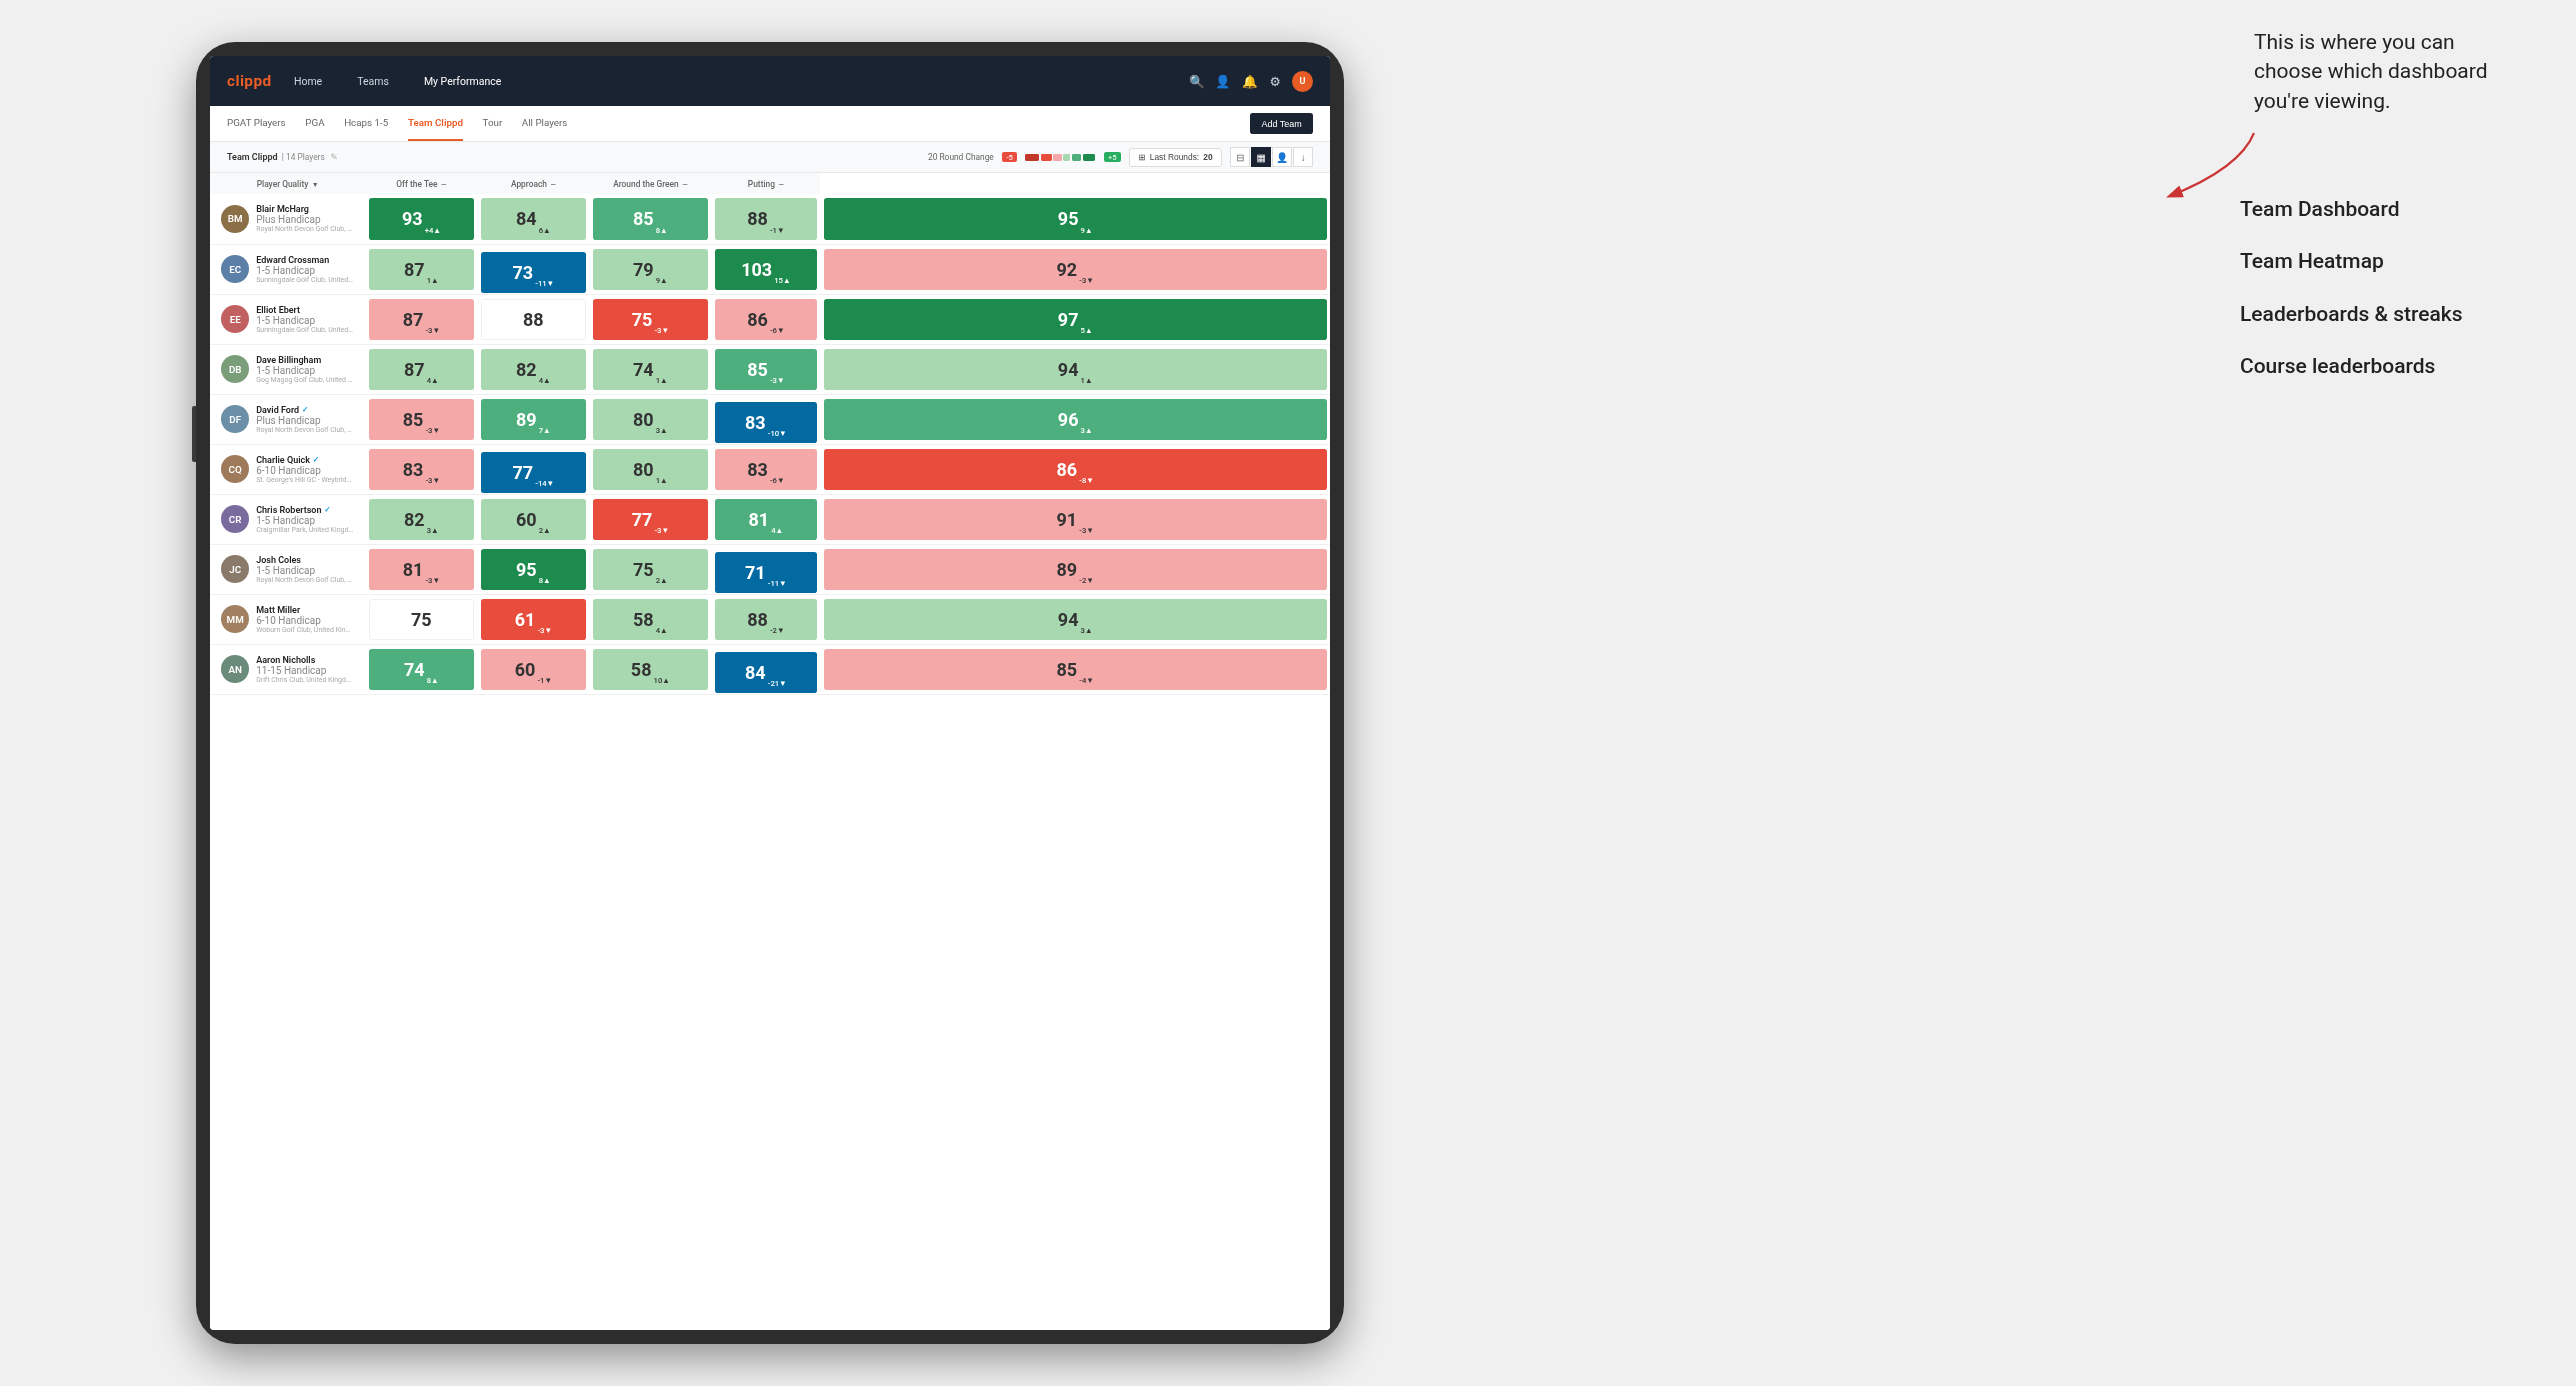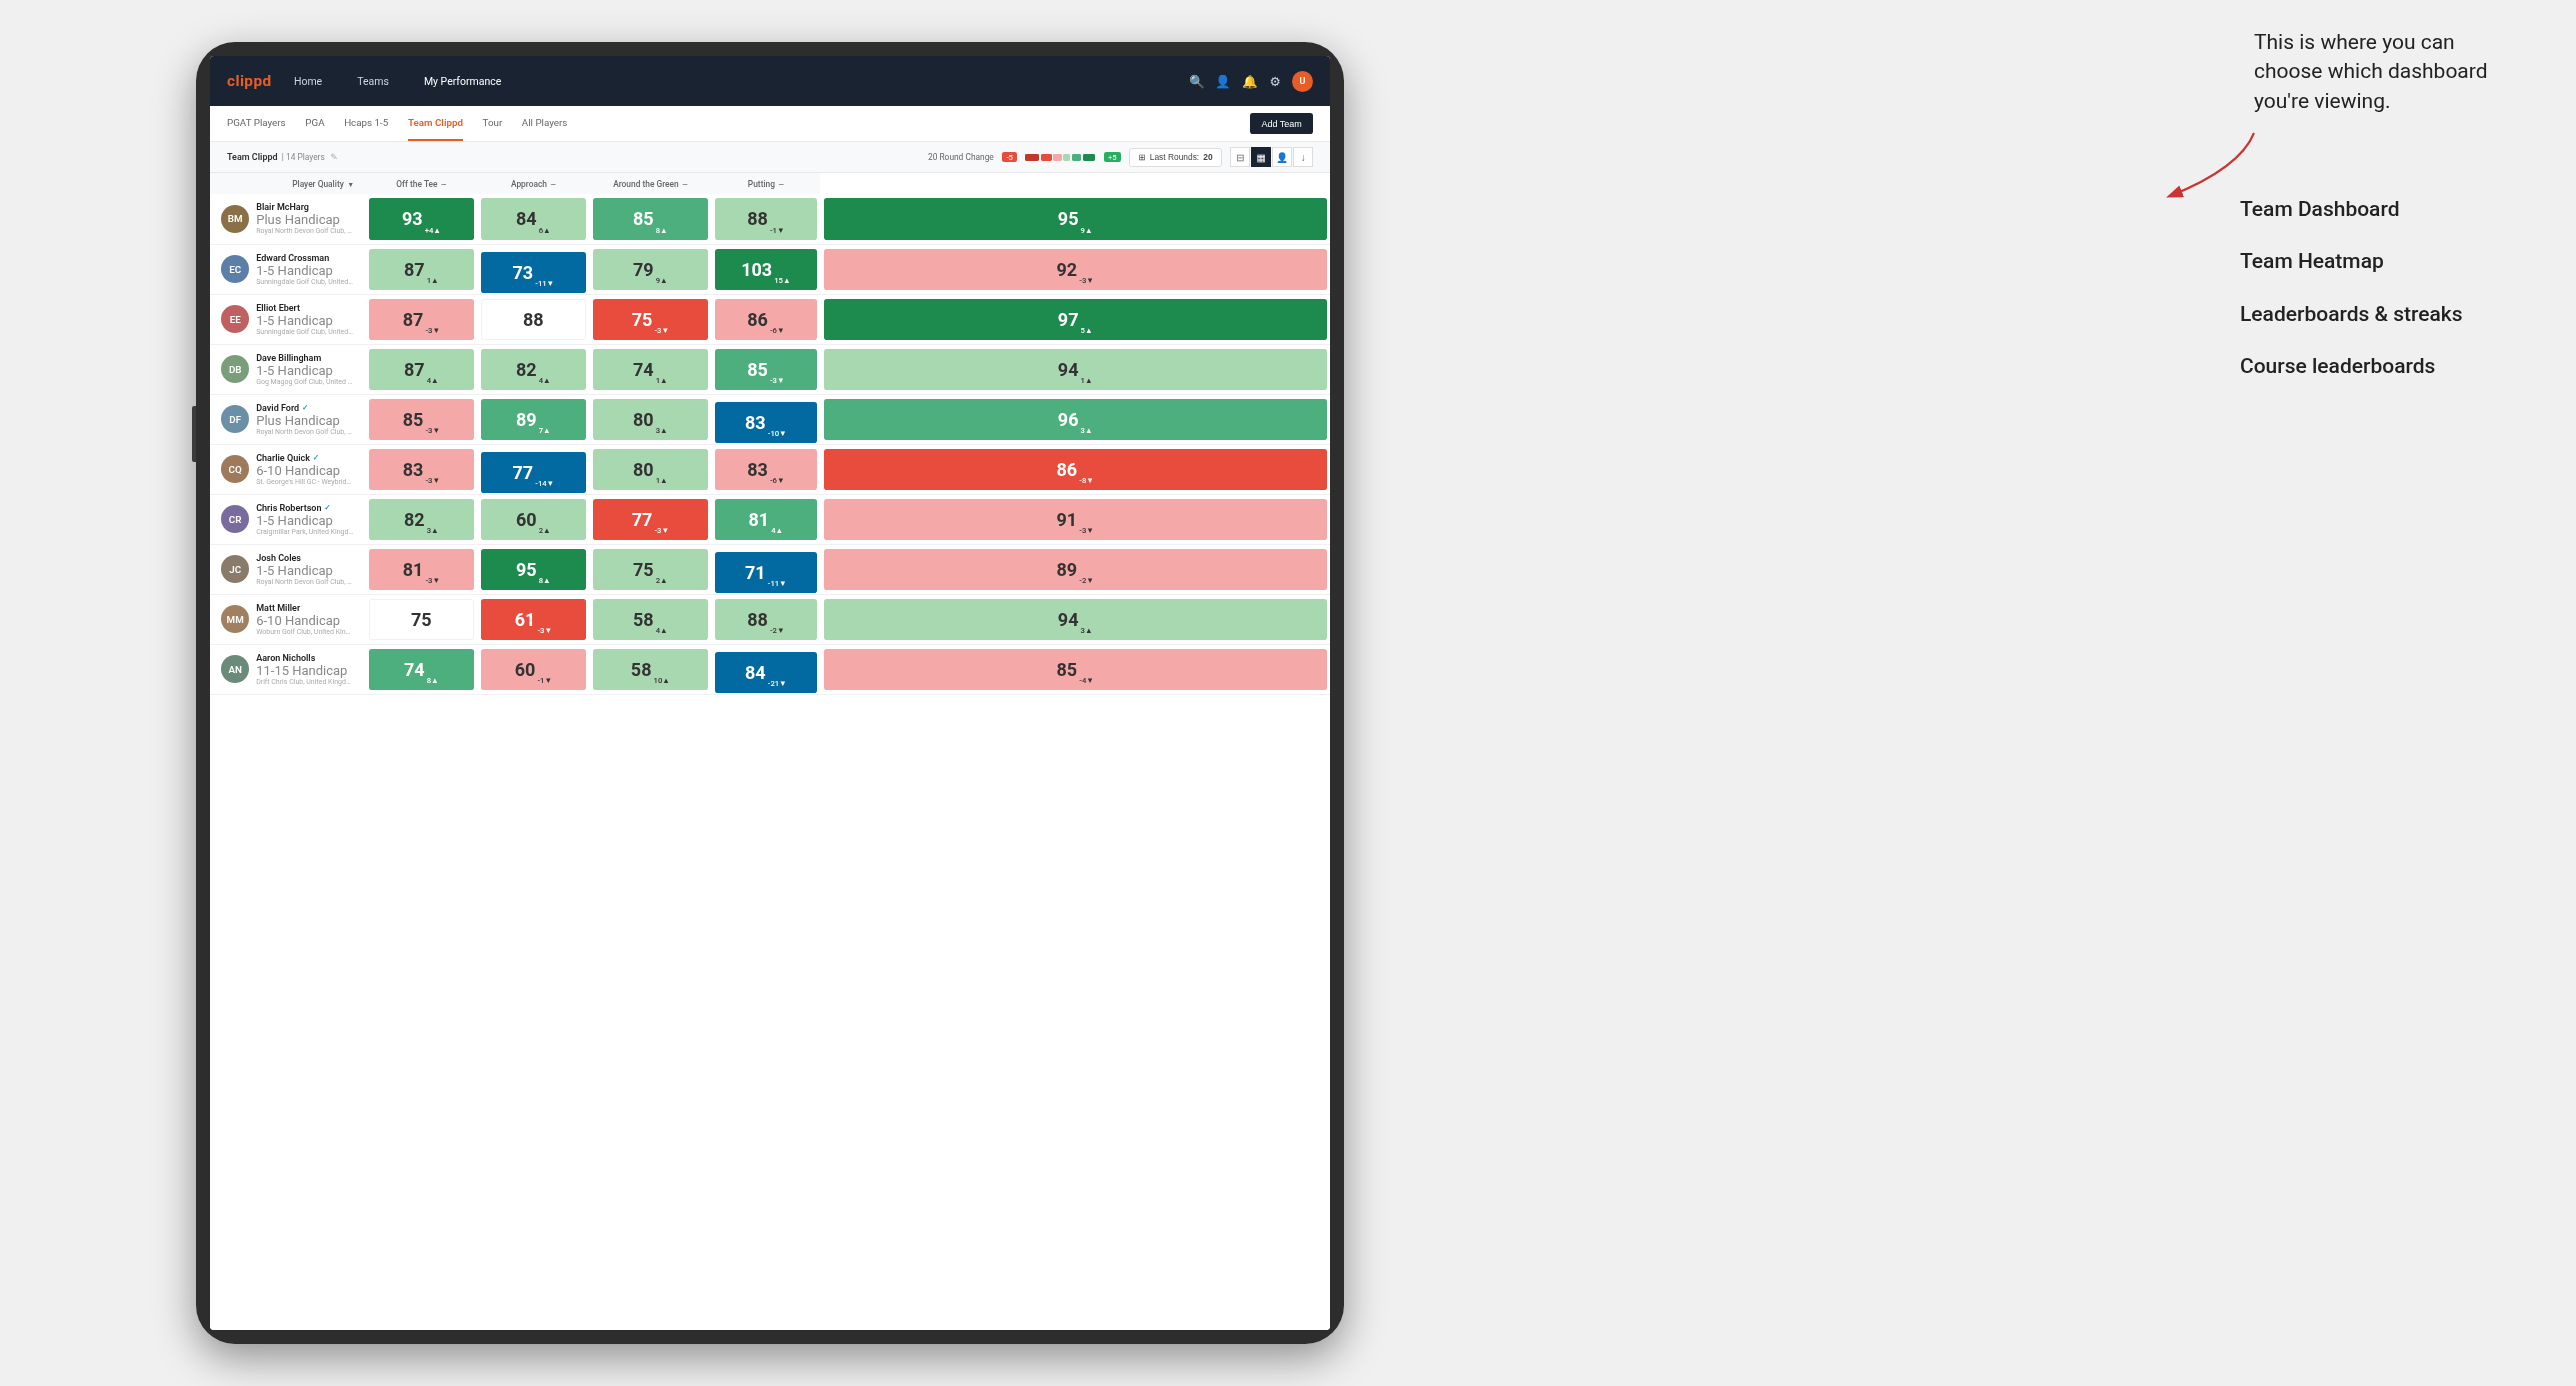--- a/index.html
+++ b/index.html
@@ -289,21 +289,21 @@
       z-index: 10;
     }
     .col-header {
       font-size: 8.4px;
       color: #666;
       font-weight: 500;
       padding: 5.6px 11.2px;
       text-align: center;
     }
     .col-header.player-col {
-      text-align: right;
+      text-align: center;
       width: 140px;
     }
     .col-header .arrow {
       font-size: 7px;
       margin-left: 1.4px;
     }
 
     
     .player-row {
       border-bottom: 0.7px solid #f0f0f0;
@@ -332,21 +332,21 @@
     }
     .player-info .player-name {
       font-size: 9px;
       font-weight: 600;
       color: #222;
       display: flex;
       align-items: center;
       gap: 2.8px;
     }
     .player-info .player-hcap {
-      font-size: 13px;
+      font-size: 10px;
       color: #888;
     }
     .player-info .player-club {
       font-size: 7px;
       color: #aaa;
       white-space: nowrap;
       overflow: hidden;
       text-overflow: ellipsis;
       max-width: 98px;
     }

